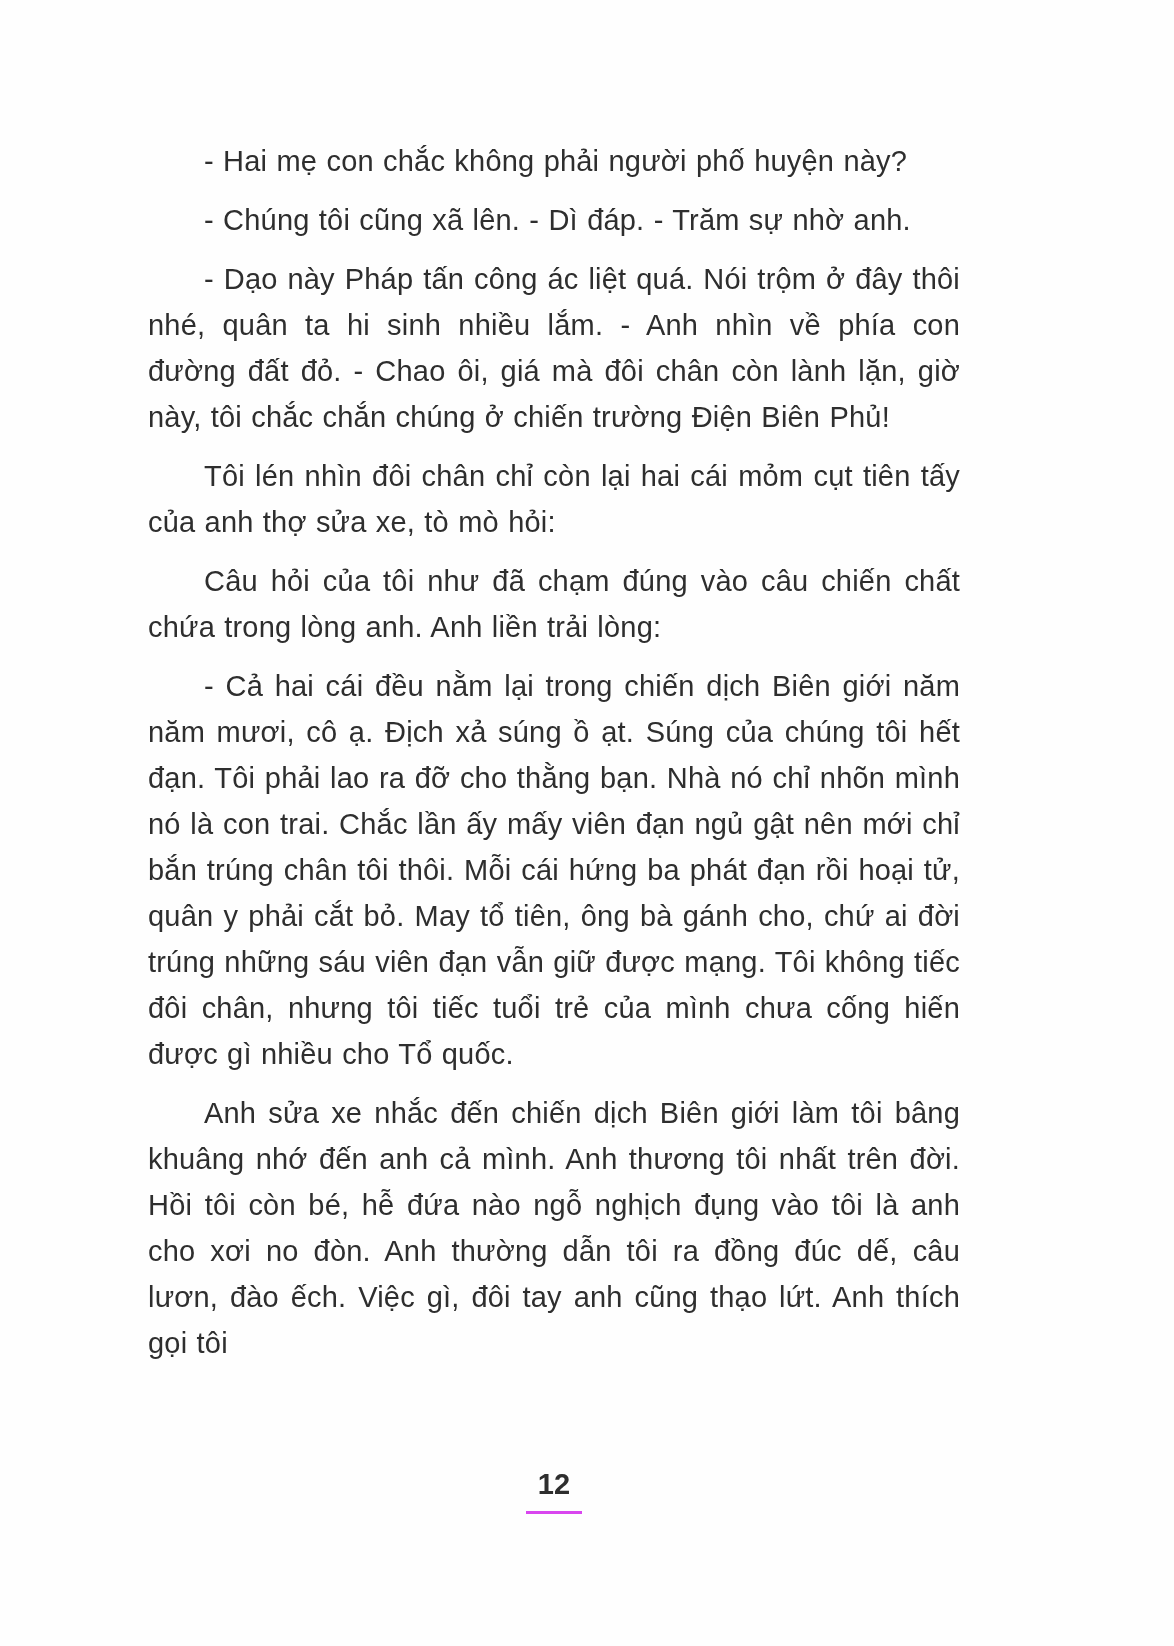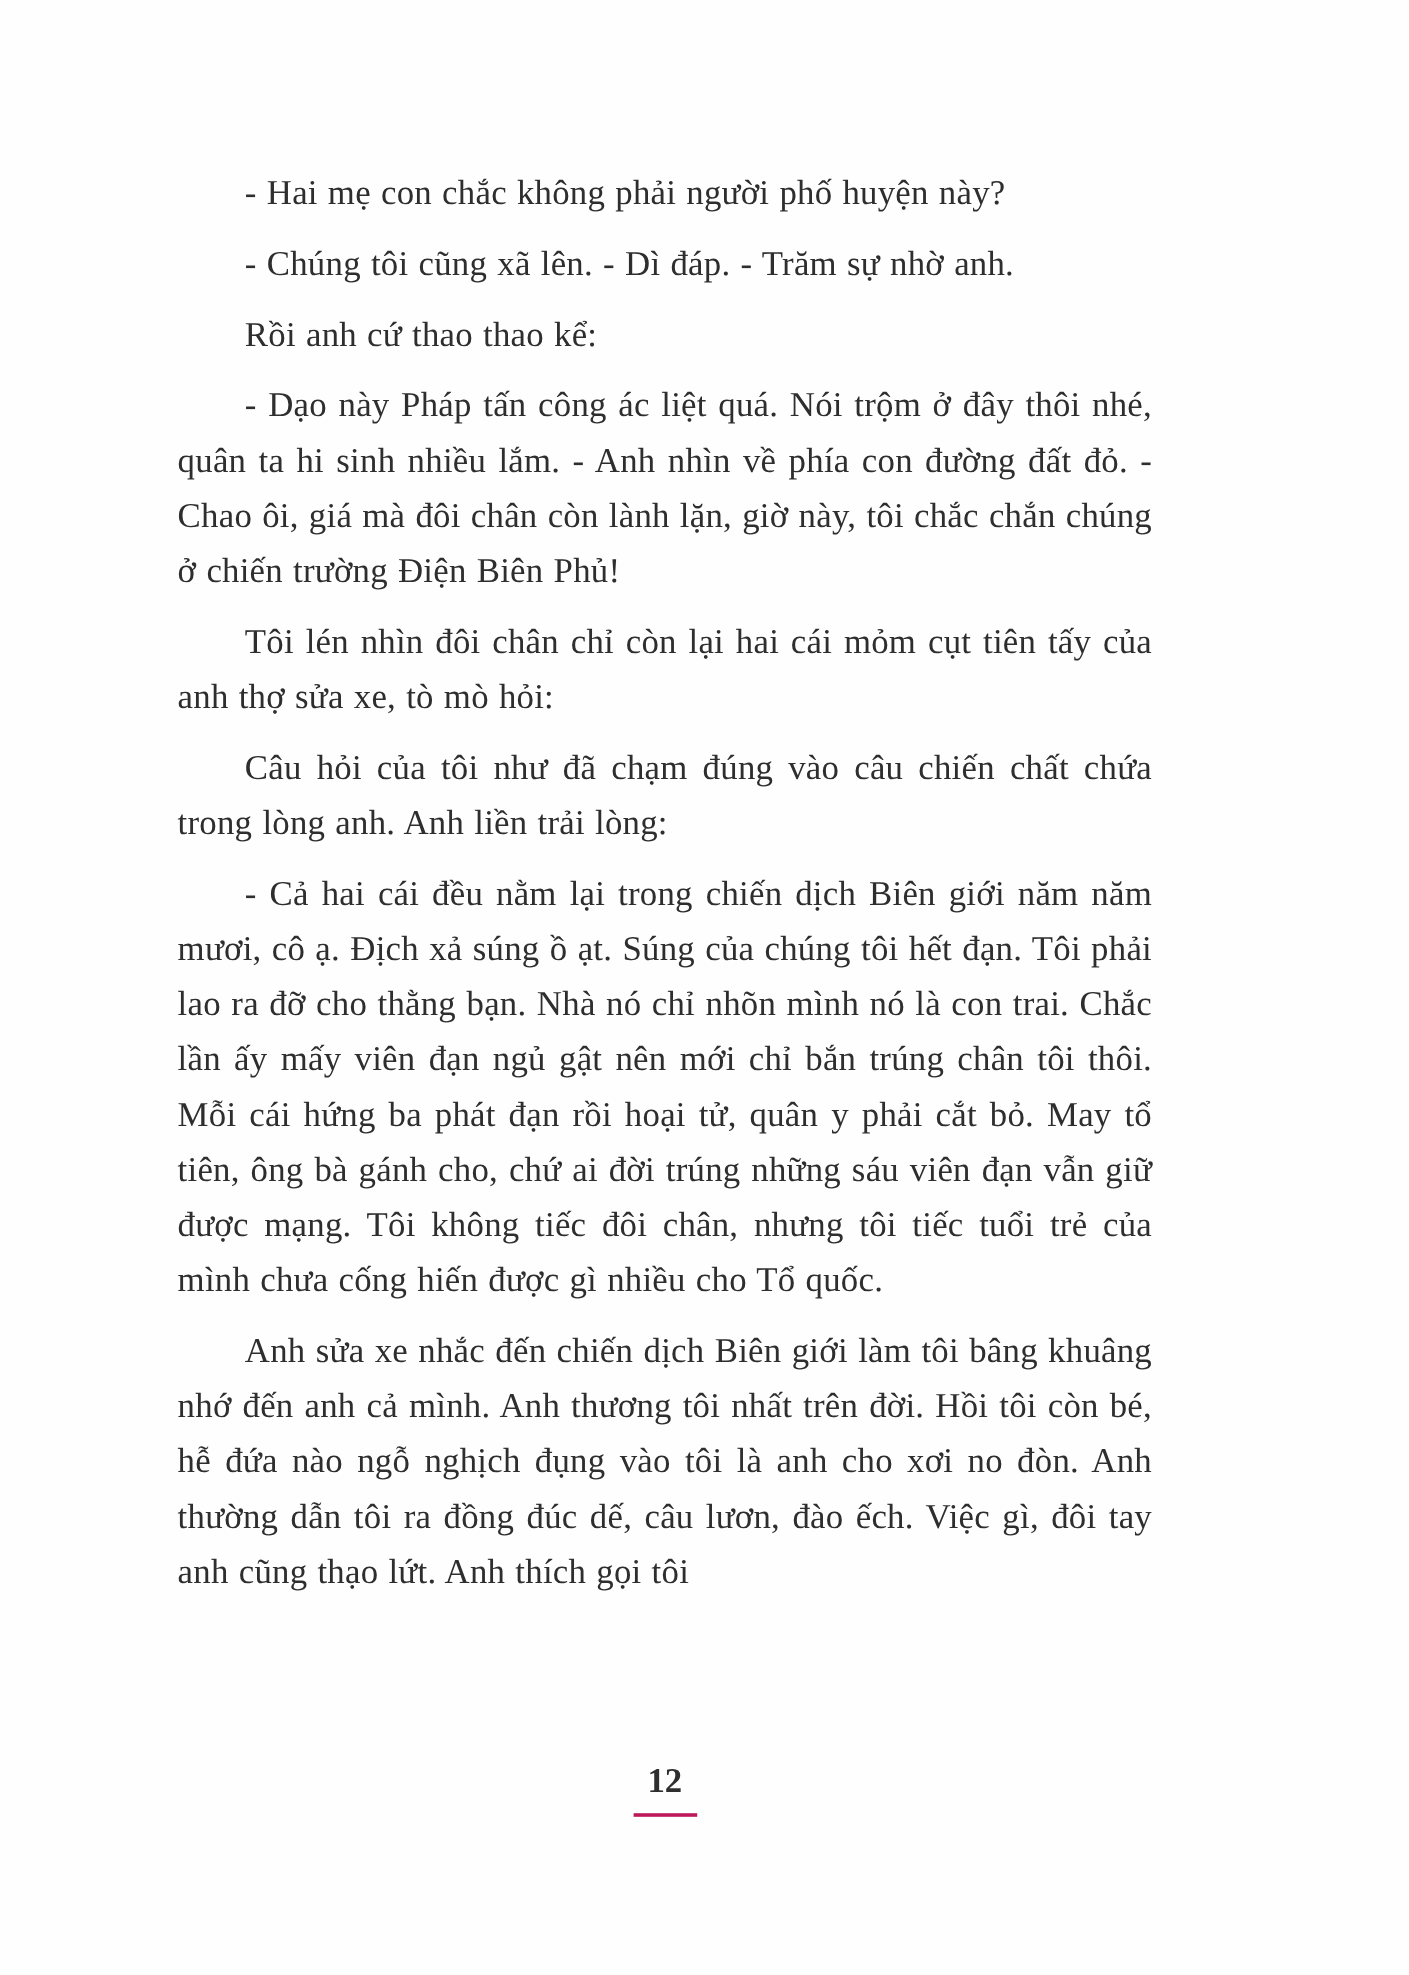--- a/index.html
+++ b/index.html
@@ -5,21 +5,21 @@
   html, body {
     margin: 0;
     padding: 0;
     background: #ffffff;
   }
   .page {
     position: relative;
     width: 1174px;
     height: 1646px;
     background: #fefefe;
-    font-family: Liberation Serif, serif;
+    font-family: Liberation Sans, sans-serif;
     color: #2e2e2e;
     overflow: hidden;
   }
   .text-block {
     position: absolute;
     top: 138px;
     left: 148px;
     width: 812px;
   }
   .text-block p {
@@ -37,32 +37,31 @@
     left: 148px;
     width: 812px;
     text-align: center;
   }
   .page-number {
     display: inline-block;
     font-size: 29px;
     font-weight: 700;
     color: #2e2e2e;
     padding: 0 12px 10px 12px;
-    border-bottom: 3px solid #be185d;
+    border-bottom: 3px solid #d946ef;
   }
 </style>
 </head>
 <body>
 
 <div class="page">
 
   <div class="text-block">
     <p>- Hai mẹ con chắc không phải người phố huyện này?</p>
     <p>- Chúng tôi cũng xã lên. - Dì đáp. - Trăm sự nhờ anh.</p>
-    <p>Rồi anh cứ thao thao kể:</p>
     <p>- Dạo này Pháp tấn công ác liệt quá. Nói trộm ở đây thôi nhé, quân ta hi sinh nhiều lắm. - Anh nhìn về phía con đường đất đỏ. - Chao ôi, giá mà đôi chân còn lành lặn, giờ này, tôi chắc chắn chúng ở chiến trường Điện Biên Phủ!</p>
     <p>Tôi lén nhìn đôi chân chỉ còn lại hai cái mỏm cụt tiên tấy của anh thợ sửa xe, tò mò hỏi:</p>
     <p>Câu hỏi của tôi như đã chạm đúng vào câu chiến chất chứa trong lòng anh. Anh liền trải lòng:</p>
     <p>- Cả hai cái đều nằm lại trong chiến dịch Biên giới năm năm mươi, cô ạ. Địch xả súng ồ ạt. Súng của chúng tôi hết đạn. Tôi phải lao ra đỡ cho thằng bạn. Nhà nó chỉ nhõn mình nó là con trai. Chắc lần ấy mấy viên đạn ngủ gật nên mới chỉ bắn trúng chân tôi thôi. Mỗi cái hứng ba phát đạn rồi hoại tử, quân y phải cắt bỏ. May tổ tiên, ông bà gánh cho, chứ ai đời trúng những sáu viên đạn vẫn giữ được mạng. Tôi không tiếc đôi chân, nhưng tôi tiếc tuổi trẻ của mình chưa cống hiến được gì nhiều cho Tổ quốc.</p>
     <p>Anh sửa xe nhắc đến chiến dịch Biên giới làm tôi bâng khuâng nhớ đến anh cả mình. Anh thương tôi nhất trên đời. Hồi tôi còn bé, hễ đứa nào ngỗ nghịch đụng vào tôi là anh cho xơi no đòn. Anh thường dẫn tôi ra đồng đúc dế, câu lươn, đào ếch. Việc gì, đôi tay anh cũng thạo lứt. Anh thích gọi tôi</p>
   </div>
 
   <div class="page-footer">
     <span class="page-number">12</span>
   </div>

